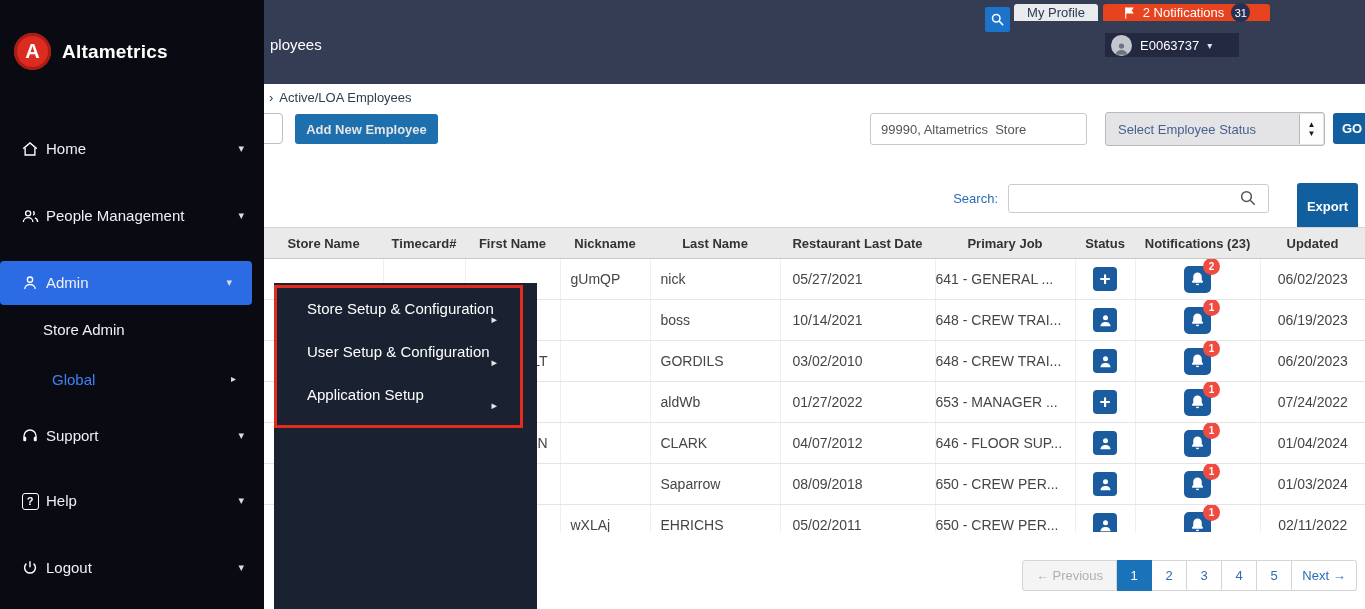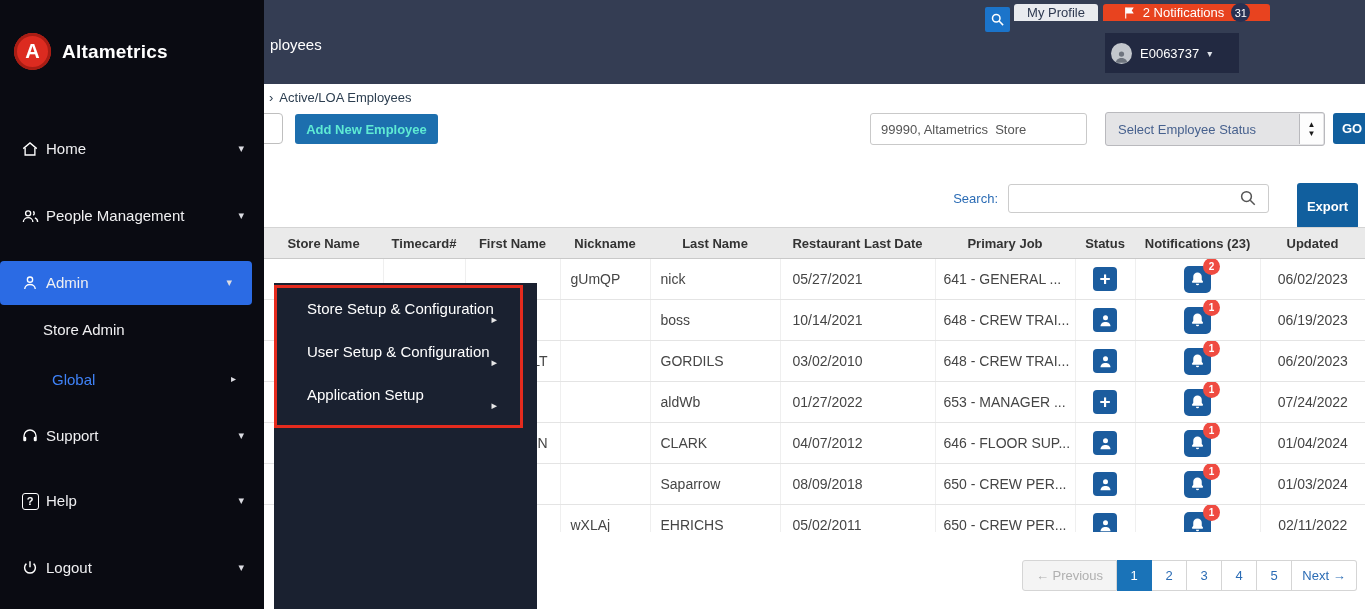--- a/index.html
+++ b/index.html
@@ -14,38 +14,38 @@
   .topbar{position:absolute;left:0;top:0;width:1101px;height:84px;background:#343d53}
   .page-title{position:absolute;left:6px;top:36px;color:#fff;font-size:15px}
   .tb-search-btn{position:absolute;left:721px;top:7px;width:25px;height:25px;background:#1b74ca;
                  border-radius:2px;display:flex;align-items:center;justify-content:center;cursor:pointer}
   .tab{position:absolute;top:4px;height:17px;display:flex;align-items:center;justify-content:center;
        font-size:13px;cursor:pointer;border-radius:3px 3px 0 0;gap:7px}
   .tab.profile{left:750px;width:84px;background:#e9ebef;color:#2e3950}
   .tab.notif{left:839px;width:167px;background:#e8431f;color:#fff}
   .notif-badge{display:inline-flex;align-items:center;justify-content:center;width:19px;height:19px;
                border-radius:50%;background:#283052;color:#fff;font-size:11px}
-  .user-panel{position:absolute;left:841px;top:33px;width:134px;height:40px;background:#222941;
+  .user-panel{position:absolute;left:841px;top:33px;width:134px;height:24px;background:#222941;
               border-radius:0;display:flex;align-items:center;gap:8px;padding-left:6px;
               color:#fff;font-size:13px;cursor:pointer}
   .avatar{width:21px;height:21px;border-radius:50%;background:#c3c7cd;display:flex;
           align-items:flex-end;justify-content:center;overflow:hidden}
   .caret{font-size:10px;color:#dfe3ea}
 
   
   .breadcrumb-bar{position:absolute;left:0;top:84px;width:1101px;height:27px;background:#fff;
                   display:flex;align-items:center;gap:6px;padding-left:5px}
   .bc-arrow{color:#2c3e50;font-size:13px}
   .bc-label{color:#2c3e50;font-size:13px;cursor:pointer}
 
   
   .stub-input{position:absolute;left:-40px;top:113px;width:59px;height:31px;background:#fff;
               border:1px solid #bfbfbf;border-radius:4px}
   .add-btn{position:absolute;left:31px;top:114px;width:143px;height:30px;background:#1d6fae;
-           color:#5eead4;font-weight:bold;font-size:13px;border:none;border-radius:3px;cursor:pointer;
+           color:#e5e5e5;font-weight:bold;font-size:13px;border:none;border-radius:3px;cursor:pointer;
            font-family:"Liberation Sans",sans-serif}
   .store-input{position:absolute;left:606px;top:113px;width:217px;height:32px;border:1px solid #c9c9c9;
                border-radius:3px;padding:0 10px;font-size:13px;color:#555;
                font-family:"Liberation Sans",sans-serif}
   .status-select{position:absolute;left:841px;top:112px;width:220px;height:34px;background:#e4e4e6;
                  border:1px solid #b9b9bd;border-radius:3px;cursor:pointer}
   .status-select .sel-label{position:absolute;left:12px;top:0;height:32px;display:flex;
                  align-items:center;color:#47618e;font-size:13px}
   .stepper{position:absolute;right:1px;top:1px;bottom:1px;width:24px;background:#fdfdfd;
            border-left:1px solid #b9b9bd;display:flex;flex-direction:column;align-items:center;
@@ -69,21 +69,21 @@
   .table-wrap{position:absolute;left:0;top:227px;width:1101px;height:305px;overflow:hidden}
   table{border-collapse:collapse;table-layout:fixed;width:1101px}
   thead th{height:31px;background:#eaeaea;font-size:13px;font-weight:bold;color:#333;text-align:center;
            border-top:1px solid #d4d4d4;border-bottom:1px solid #c9c9c9;cursor:pointer;
            overflow:hidden;white-space:nowrap}
   tbody td{height:41px;font-size:14px;color:#454545;background:#fff;border-bottom:1px solid #e4e4e4;
            border-right:1px solid #efefef;padding-left:10px;overflow:hidden;white-space:nowrap}
   tbody td:last-child{border-right:none}
   td.col-first_name{text-align:right;padding-right:12px;padding-left:0}
   td.col-start_date{padding-left:12px}
-  td.col-primary_job{padding-left:8px}
+  td.col-primary_job{padding-left:0}
   td.col-status,td.col-notif,td.col-updated{text-align:center;padding-left:0}
   .status-icon{display:inline-flex;width:24px;height:24px;border-radius:4px;background:#1b5c9e;
                color:#fff;align-items:center;justify-content:center;vertical-align:middle;cursor:pointer}
   .status-icon.plus{font-size:19px;font-weight:bold;line-height:20px}
   .bell-wrap{position:relative;display:inline-block;width:27px;height:27px;border-radius:5px;
              background:#1b5c9e;vertical-align:middle;cursor:pointer}
   .bell-wrap svg{position:absolute;left:5px;top:5px}
   .bell-badge{position:absolute;top:-8px;right:-9px;width:17px;height:17px;border-radius:50%;
               background:#ef4b41;color:#fff;font-size:10px;font-weight:bold;display:flex;
               align-items:center;justify-content:center}

